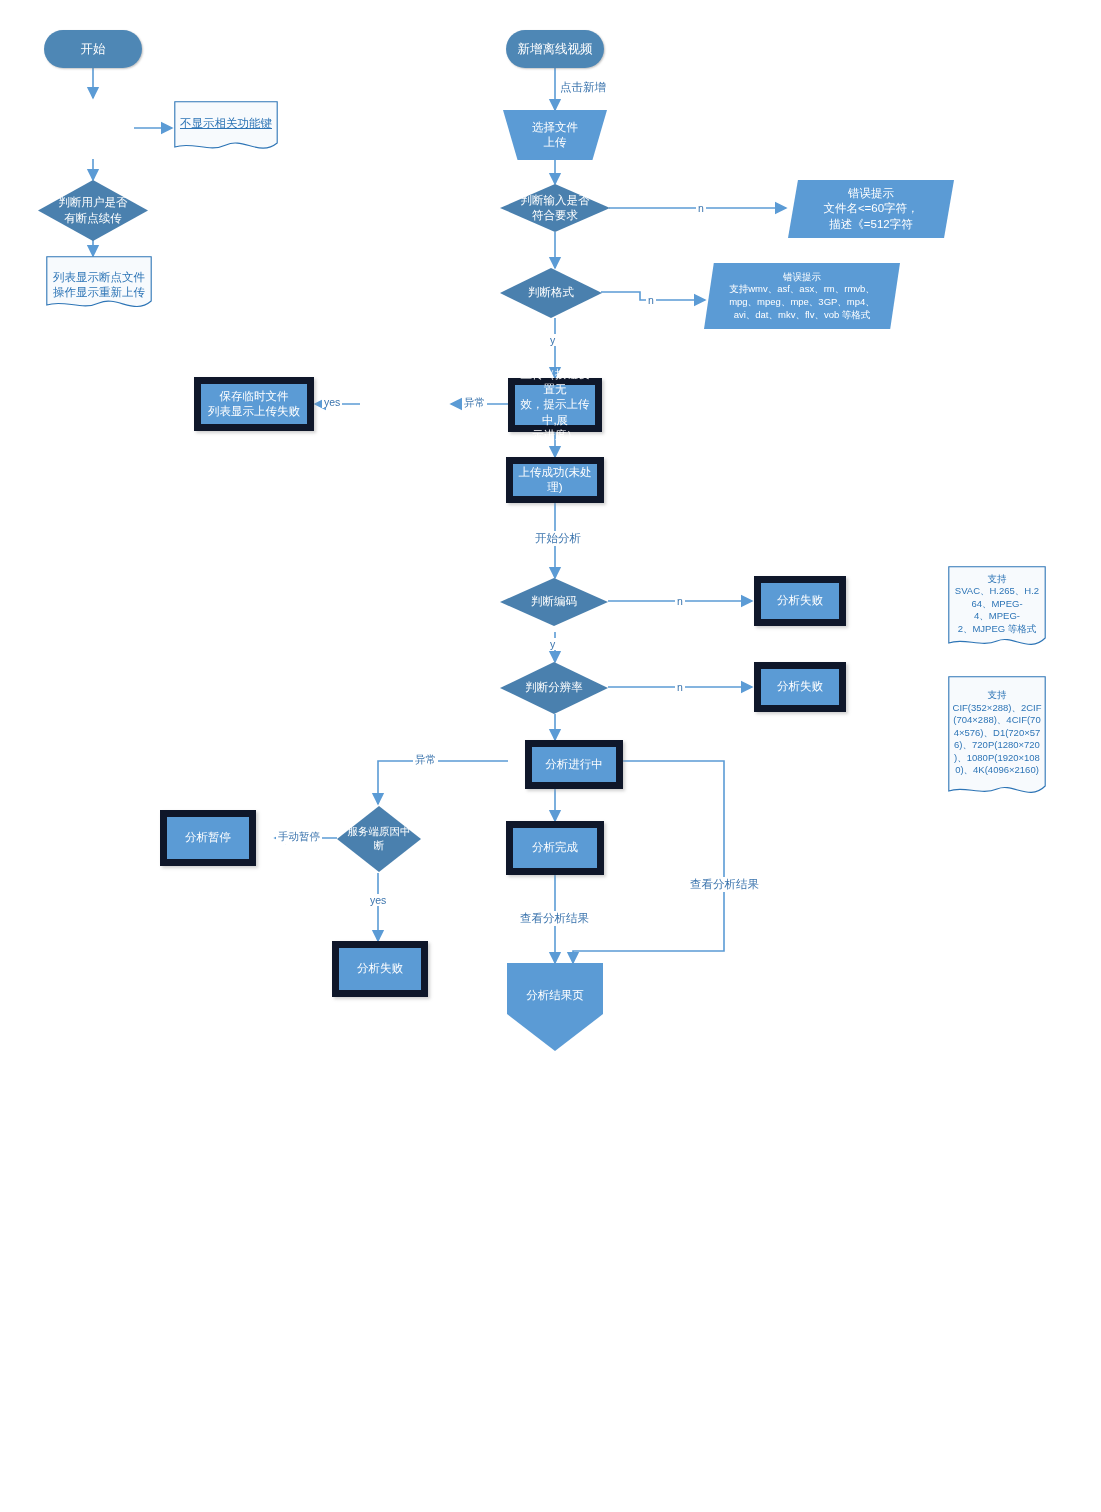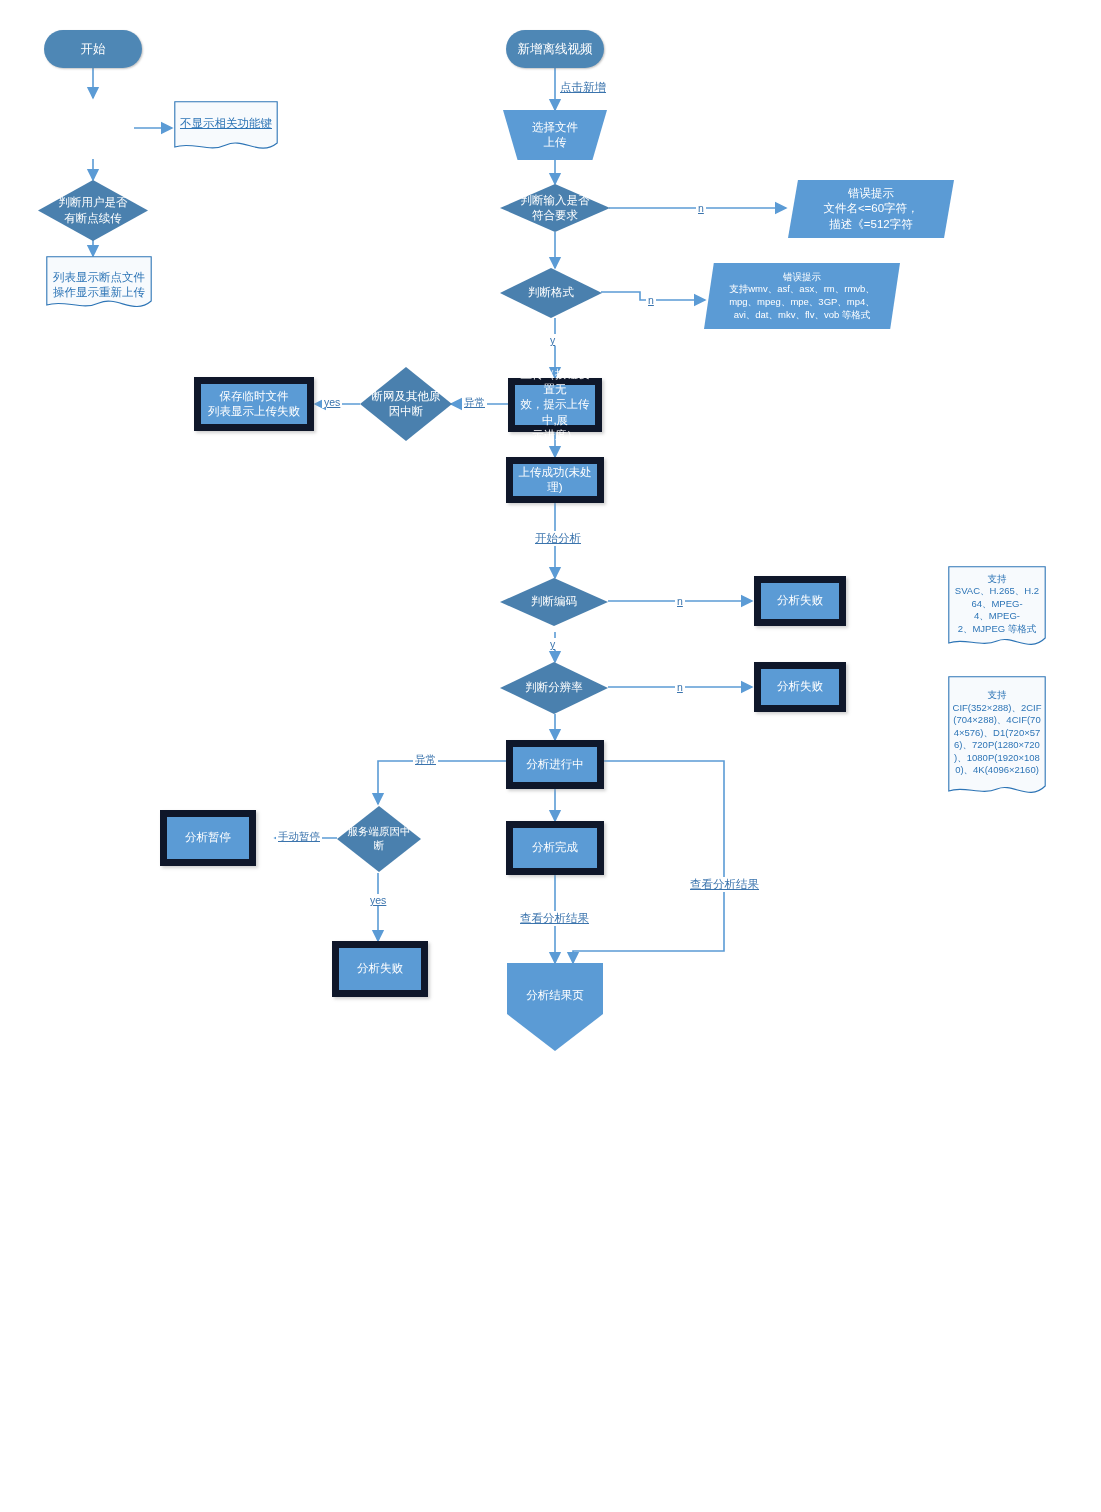--- a/index.html
+++ b/index.html
@@ -30,21 +30,21 @@
         filter:drop-shadow(2px 2px 2px rgba(150,150,150,.5));}
   .pentag{background:transparent;}
   .pentag .pg{position:absolute;left:0;top:0;width:100%;height:100%;background:#5B9BD5;
         clip-path:polygon(0 0,100% 0,100% 58%,50% 100%,0 58%);
         filter:drop-shadow(2px 2px 2px rgba(150,150,150,.5));}
   
   .doc{background:transparent;color:#2E75B6;}
   .doc .wv{position:absolute;left:0;top:0;width:100%;height:100%;}
   .doc .lbl{color:#2E75B6;}
 
-  .edgelabel{position:absolute;color:#3B74AD;white-space:nowrap;z-index:3;background:#fff;padding:0 2px;text-decoration:underline;}
+  .edgelabel{position:absolute;color:#3B74AD;white-space:nowrap;z-index:3;background:#fff;padding:0 2px;}
 
   .fs12{font-size:12.5px;}
   .fs11{font-size:11.5px;}
   .fs10{font-size:10.5px;}
   .fs9{font-size:9.5px;}
 </style>
 </head>
 <body>
 
 <div id="canvas">
@@ -151,25 +151,20 @@
   </div>
   <div class="edgelabel fs10" style="left:548px;top:334px;">y</div>
 
   <div class="node process fs11" style="left:508px;top:378px;width:94px;height:54px;">
     <span class="lbl" style="white-space:pre-line;">上传（按钮设置无
 效，提示上传中,展
 示进度）</span>
   </div>
   <div class="edgelabel fs10" style="left:462px;top:396px;">异常</div>
 
-  <div class="node decision fs11" style="left:360px;top:367px;width:92px;height:74px;">
-    <div class="dia"></div>
-    <span class="lbl" style="white-space:pre-line;">断网及其他原
-因中断</span>
-  </div>
   <div class="edgelabel fs10" style="left:322px;top:396px;">yes</div>
 
   <div class="node process fs11" style="left:194px;top:377px;width:120px;height:54px;">
     <span class="lbl" style="white-space:pre-line;">保存临时文件
 列表显示上传失败</span>
   </div>
 
   <div class="node process fs11" style="left:506px;top:457px;width:98px;height:46px;">
     <span class="lbl">上传成功(未处理)</span>
   </div>
@@ -189,21 +184,21 @@
   <div class="node decision fs11" style="left:500px;top:662px;width:108px;height:52px;">
     <div class="dia"></div>
     <span class="lbl">判断分辨率</span>
   </div>
   <div class="edgelabel fs10" style="left:675px;top:681px;">n</div>
 
   <div class="node process fs11" style="left:754px;top:662px;width:92px;height:50px;">
     <span class="lbl">分析失败</span>
   </div>
 
-  <div class="node process fs11" style="left:506px;top:740px;width:98px;height:49px;">
+  <div class="node process fs11" style="left:525px;top:740px;width:98px;height:49px;">
     <span class="lbl">分析进行中</span>
   </div>
   <div class="edgelabel fs10" style="left:413px;top:753px;">异常</div>
 
   <div class="node decision fs10" style="left:337px;top:806px;width:84px;height:66px;">
     <div class="dia"></div>
     <span class="lbl" style="white-space:pre-line;">服务端原因中
 断</span>
   </div>
   <div class="edgelabel fs10" style="left:276px;top:830px;">手动暂停</div>

